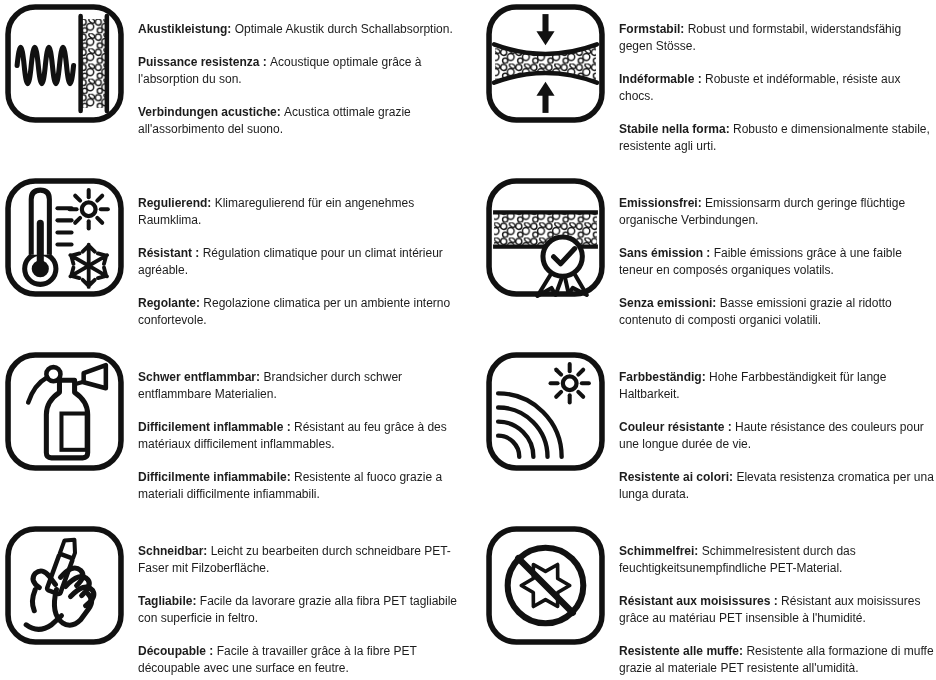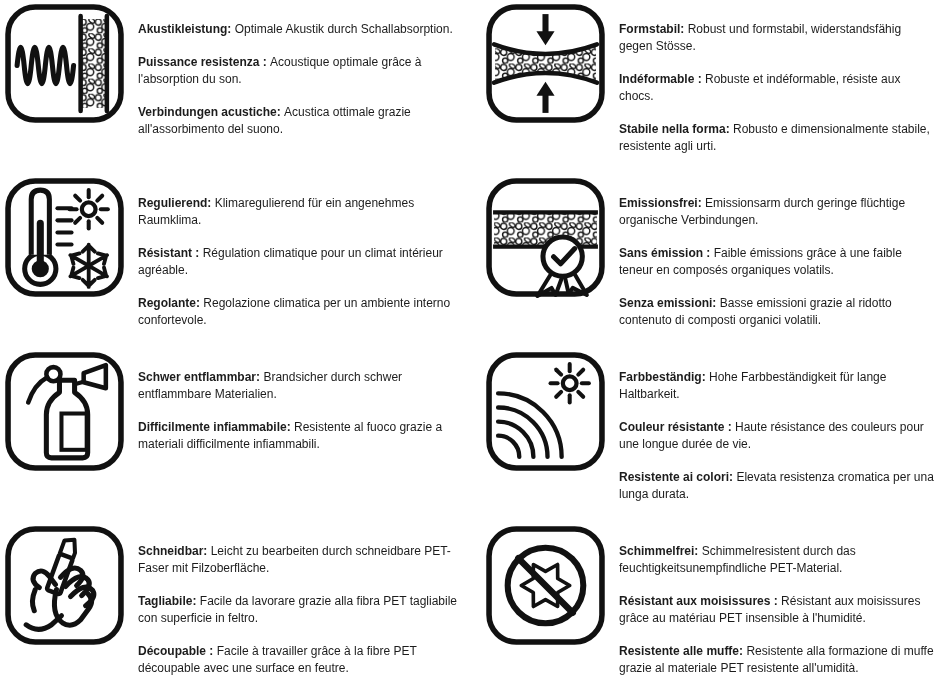--- a/index.html
+++ b/index.html
@@ -205,20 +205,21 @@
   </div>
 
   <div class="feature">
     <div class="icon-box">
       <svg viewBox="0 0 120 120" aria-hidden="true">
           <use href="#flame-retardant-icon"></use>
         </svg>
     </div>
     <div class="texts">
       <p class="entry"><b class="label">Schwer entflammbar: </b><span class="text">Brandsicher durch schwer entflammbare Materialien.</span></p>
+      <p class="entry"><b class="label">Difficilement inflammable : </b><span class="text">Résistant au feu grâce à des matériaux difficilement inflammables.</span></p>
       <p class="entry"><b class="label">Difficilmente infiammabile: </b><span class="text">Resistente al fuoco grazie a materiali difficilmente infiammabili.</span></p>
     </div>
   </div>
 
   <div class="feature">
     <div class="icon-box">
       <svg viewBox="0 0 120 120" aria-hidden="true">
           <use href="#color-fastness-icon"></use>
         </svg>
     </div>

